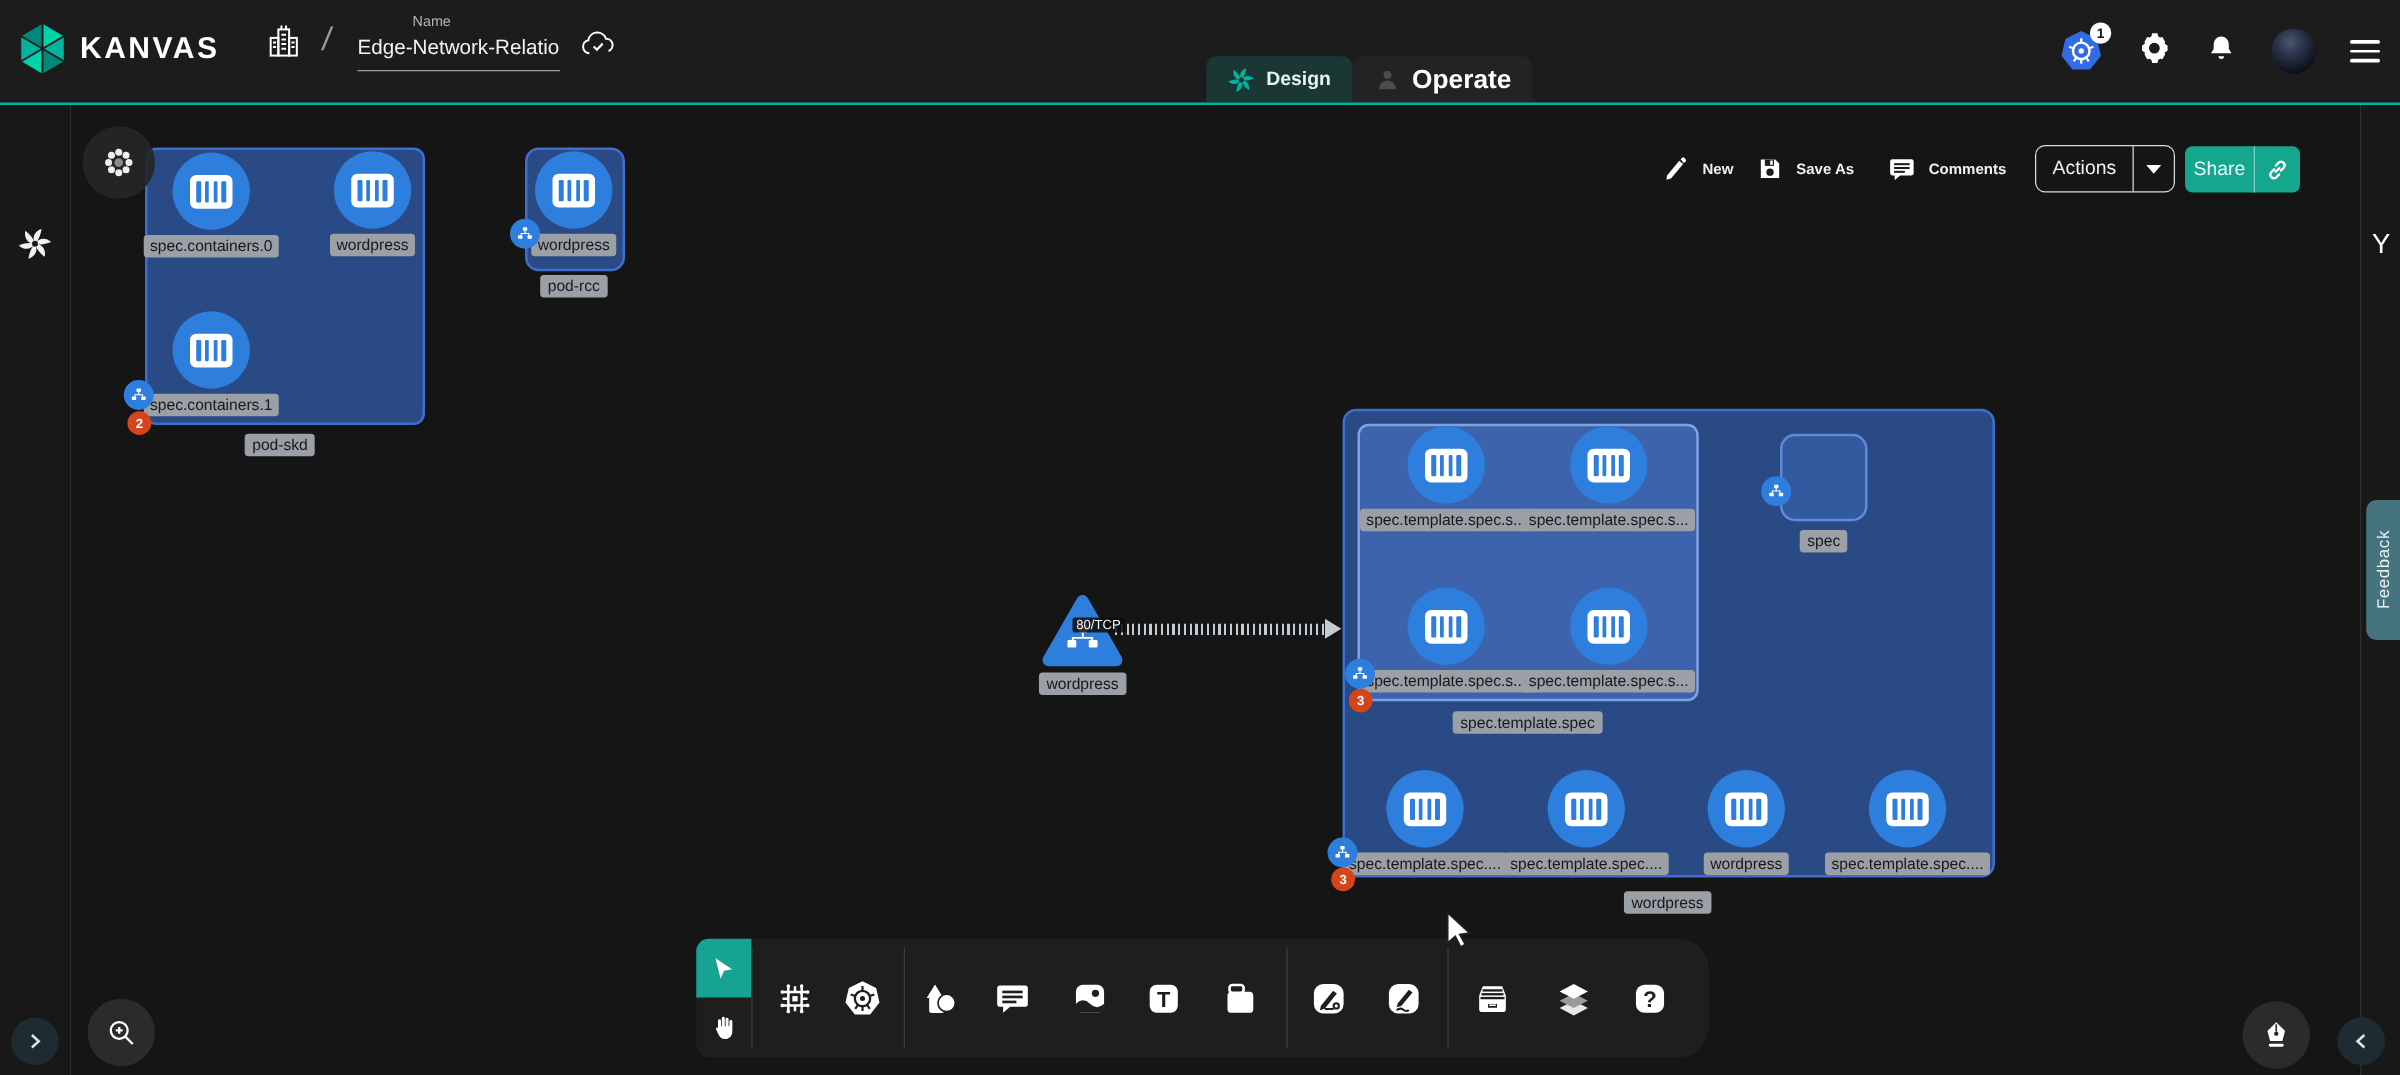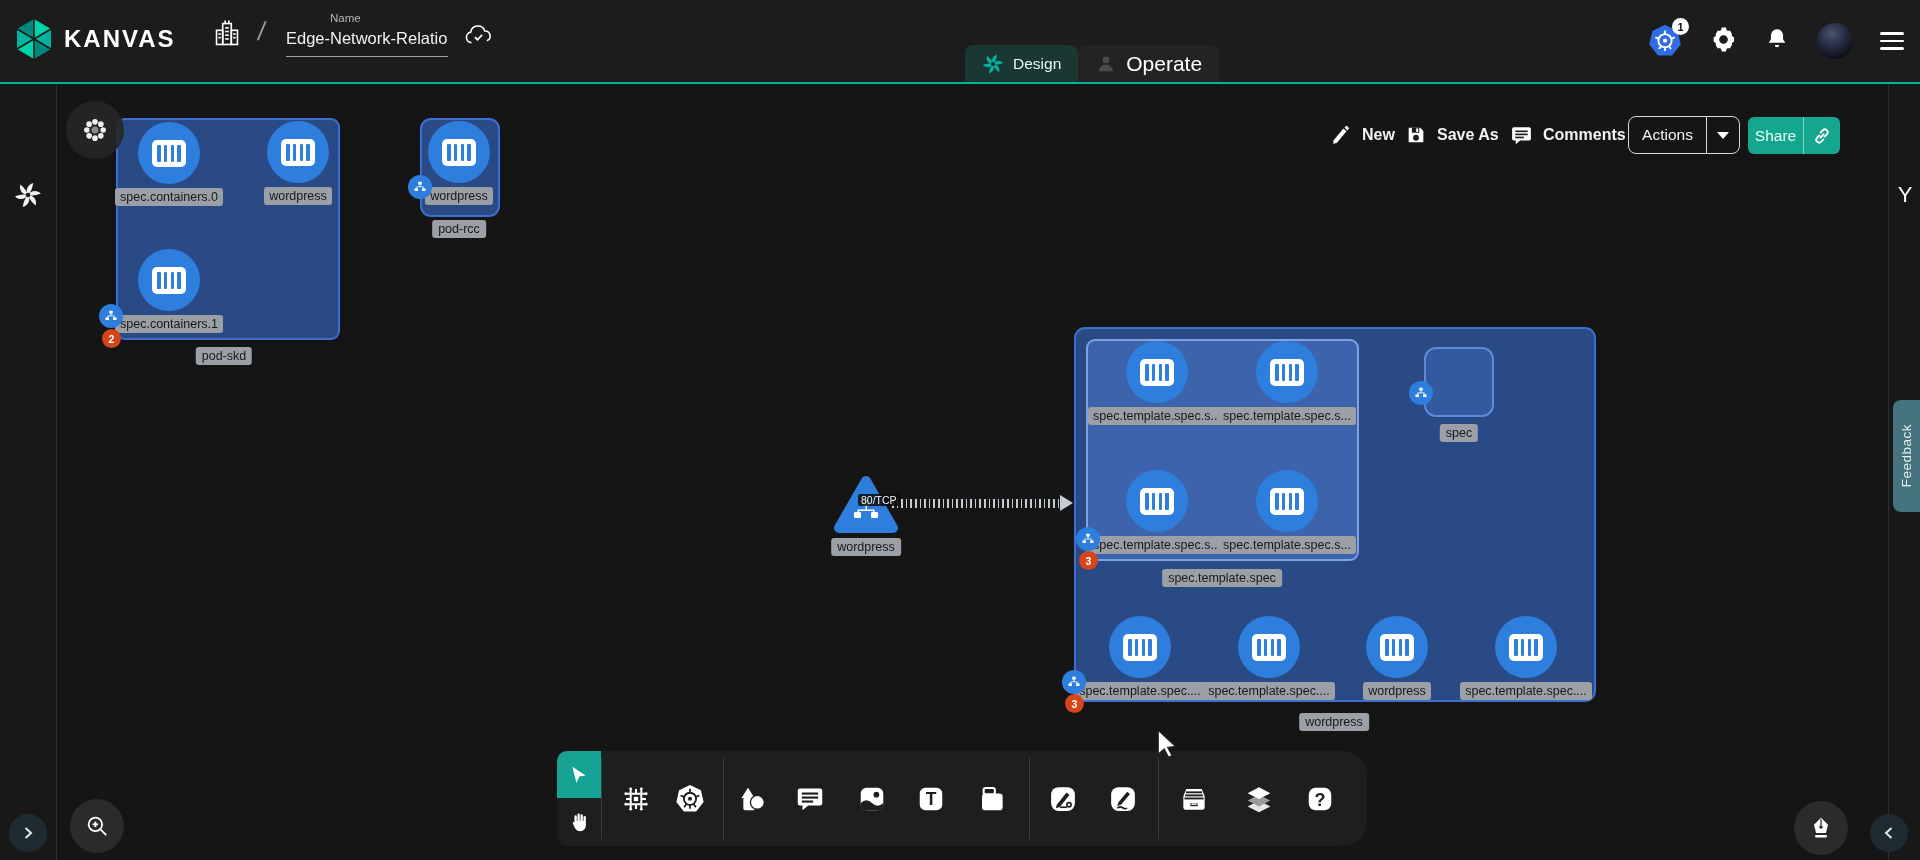--- a/index.html
+++ b/index.html
@@ -13,21 +13,21 @@
   .logo { position:absolute; left:14px; top:17px; display:flex; align-items:center; gap:10px; }
   .logo-text { color:#fff; font-size:24px; font-weight:bold; letter-spacing:2px; }
   .crumb-building { position:absolute; left:212px; top:18px; }
   .crumb-slash { position:absolute; left:258px; top:16px; color:#9a9a9a; font-size:26px; font-weight:300; transform:skewX(-8deg); }
   .nameblock { position:absolute; left:286px; top:12px; width:162px; }
   .name-label { color:#b6b6b6; font-size:11.5px;margin-left:44px; }
   .name-value { color:#f2f2f2; font-size:16.5px; margin-top:5px; padding-bottom:8px; border-bottom:1px solid #9e9e9e; white-space:nowrap; overflow:hidden; }
   .cloud-save { position:absolute; left:464px; top:22px; }
 
   .tabs { position:absolute; left:965px; bottom:0; display:flex; align-items:flex-end; }
-  .tab { display:flex; align-items:center; gap:9px; height:37px; padding:0 17px; border-radius:8px 8px 0 0; cursor:pointer; }
+  .tab { display:flex; align-items:center; gap:9px; height:37px; padding:0 17px; border-radius:8px 8px 0 0; cursor:pointer;font-weight:bold; }
   .tab.active { background:#1b3733; }
   .tab.active .tab-label { color:#e6f6f2; font-size:15.5px; }
   .tab.inactive { background:#232323; }
   .tab.inactive .tab-label { color:#ffffff; font-size:21px; }
 
   .topright { position:absolute; right:16px; top:0; height:82px; display:flex; align-items:center; gap:27px; }
   .k8s-wrap { position:relative; width:36px; height:36px; }
   .count-badge { position:absolute; right:-6px; top:-5px; width:17px; height:17px; background:#fff; color:#111;
      border-radius:50%; font-size:11px; font-weight:bold; display:flex; align-items:center; justify-content:center; }
   .avatar { width:36px; height:36px; border-radius:50%;
@@ -44,21 +44,21 @@
   .chev-btn { width:38px; height:38px; background:#1e2b33; color:#cfd8dc; font-size:17px; }
   .dark-btn { width:54px; height:54px; background:#2b2b2b; }
   .gear-float { width:58px; height:58px; background:rgba(38,38,38,.92); z-index:4; }
 
   .feedback { position:absolute; right:0; top:400px; width:27px; height:112px; background:#45737E; border-radius:8px 0 0 8px;
      display:flex; align-items:center; justify-content:center; z-index:6; }
   .feedback span { writing-mode:vertical-rl; transform:rotate(180deg); color:#e9f1f3; font-size:13.5px; letter-spacing:.5px; }
 
   
   .action-item { position:absolute; top:120px; height:30px; display:flex; align-items:center; gap:10px; cursor:pointer; z-index:6; }
-  .action-item span { color:#f2f2f2; font-size:16px; font-weight:600; }
+  .action-item span { color:#f2f2f2; font-size:12px; font-weight:600; }
   .actions-btn { position:absolute; left:1628px; top:116px; width:112px; height:38px; border:1.5px solid #d9dada; border-radius:8px;
      display:flex; align-items:center; z-index:6; cursor:pointer; }
   .actions-btn .lbl { flex:1; text-align:center; color:#f2f2f2; font-size:15.5px; }
   .actions-btn .sep { width:1px; height:100%; background:#d9dada; }
   .actions-btn .caret { width:32px; display:flex; align-items:center; justify-content:center; }
   .caret i { width:0; height:0; border-left:6px solid transparent; border-right:6px solid transparent; border-top:7px solid #fff; }
   .share-btn { position:absolute; left:1748px; top:117px; width:92px; height:37px; background:#15A78E; border-radius:6px;
      display:flex; align-items:center; z-index:6; cursor:pointer; }
   .share-btn .lbl { flex:1; text-align:center; color:#eafffa; font-size:15.5px; }
   .share-btn .sep { width:1px; height:100%; background:rgba(255,255,255,.45); }

